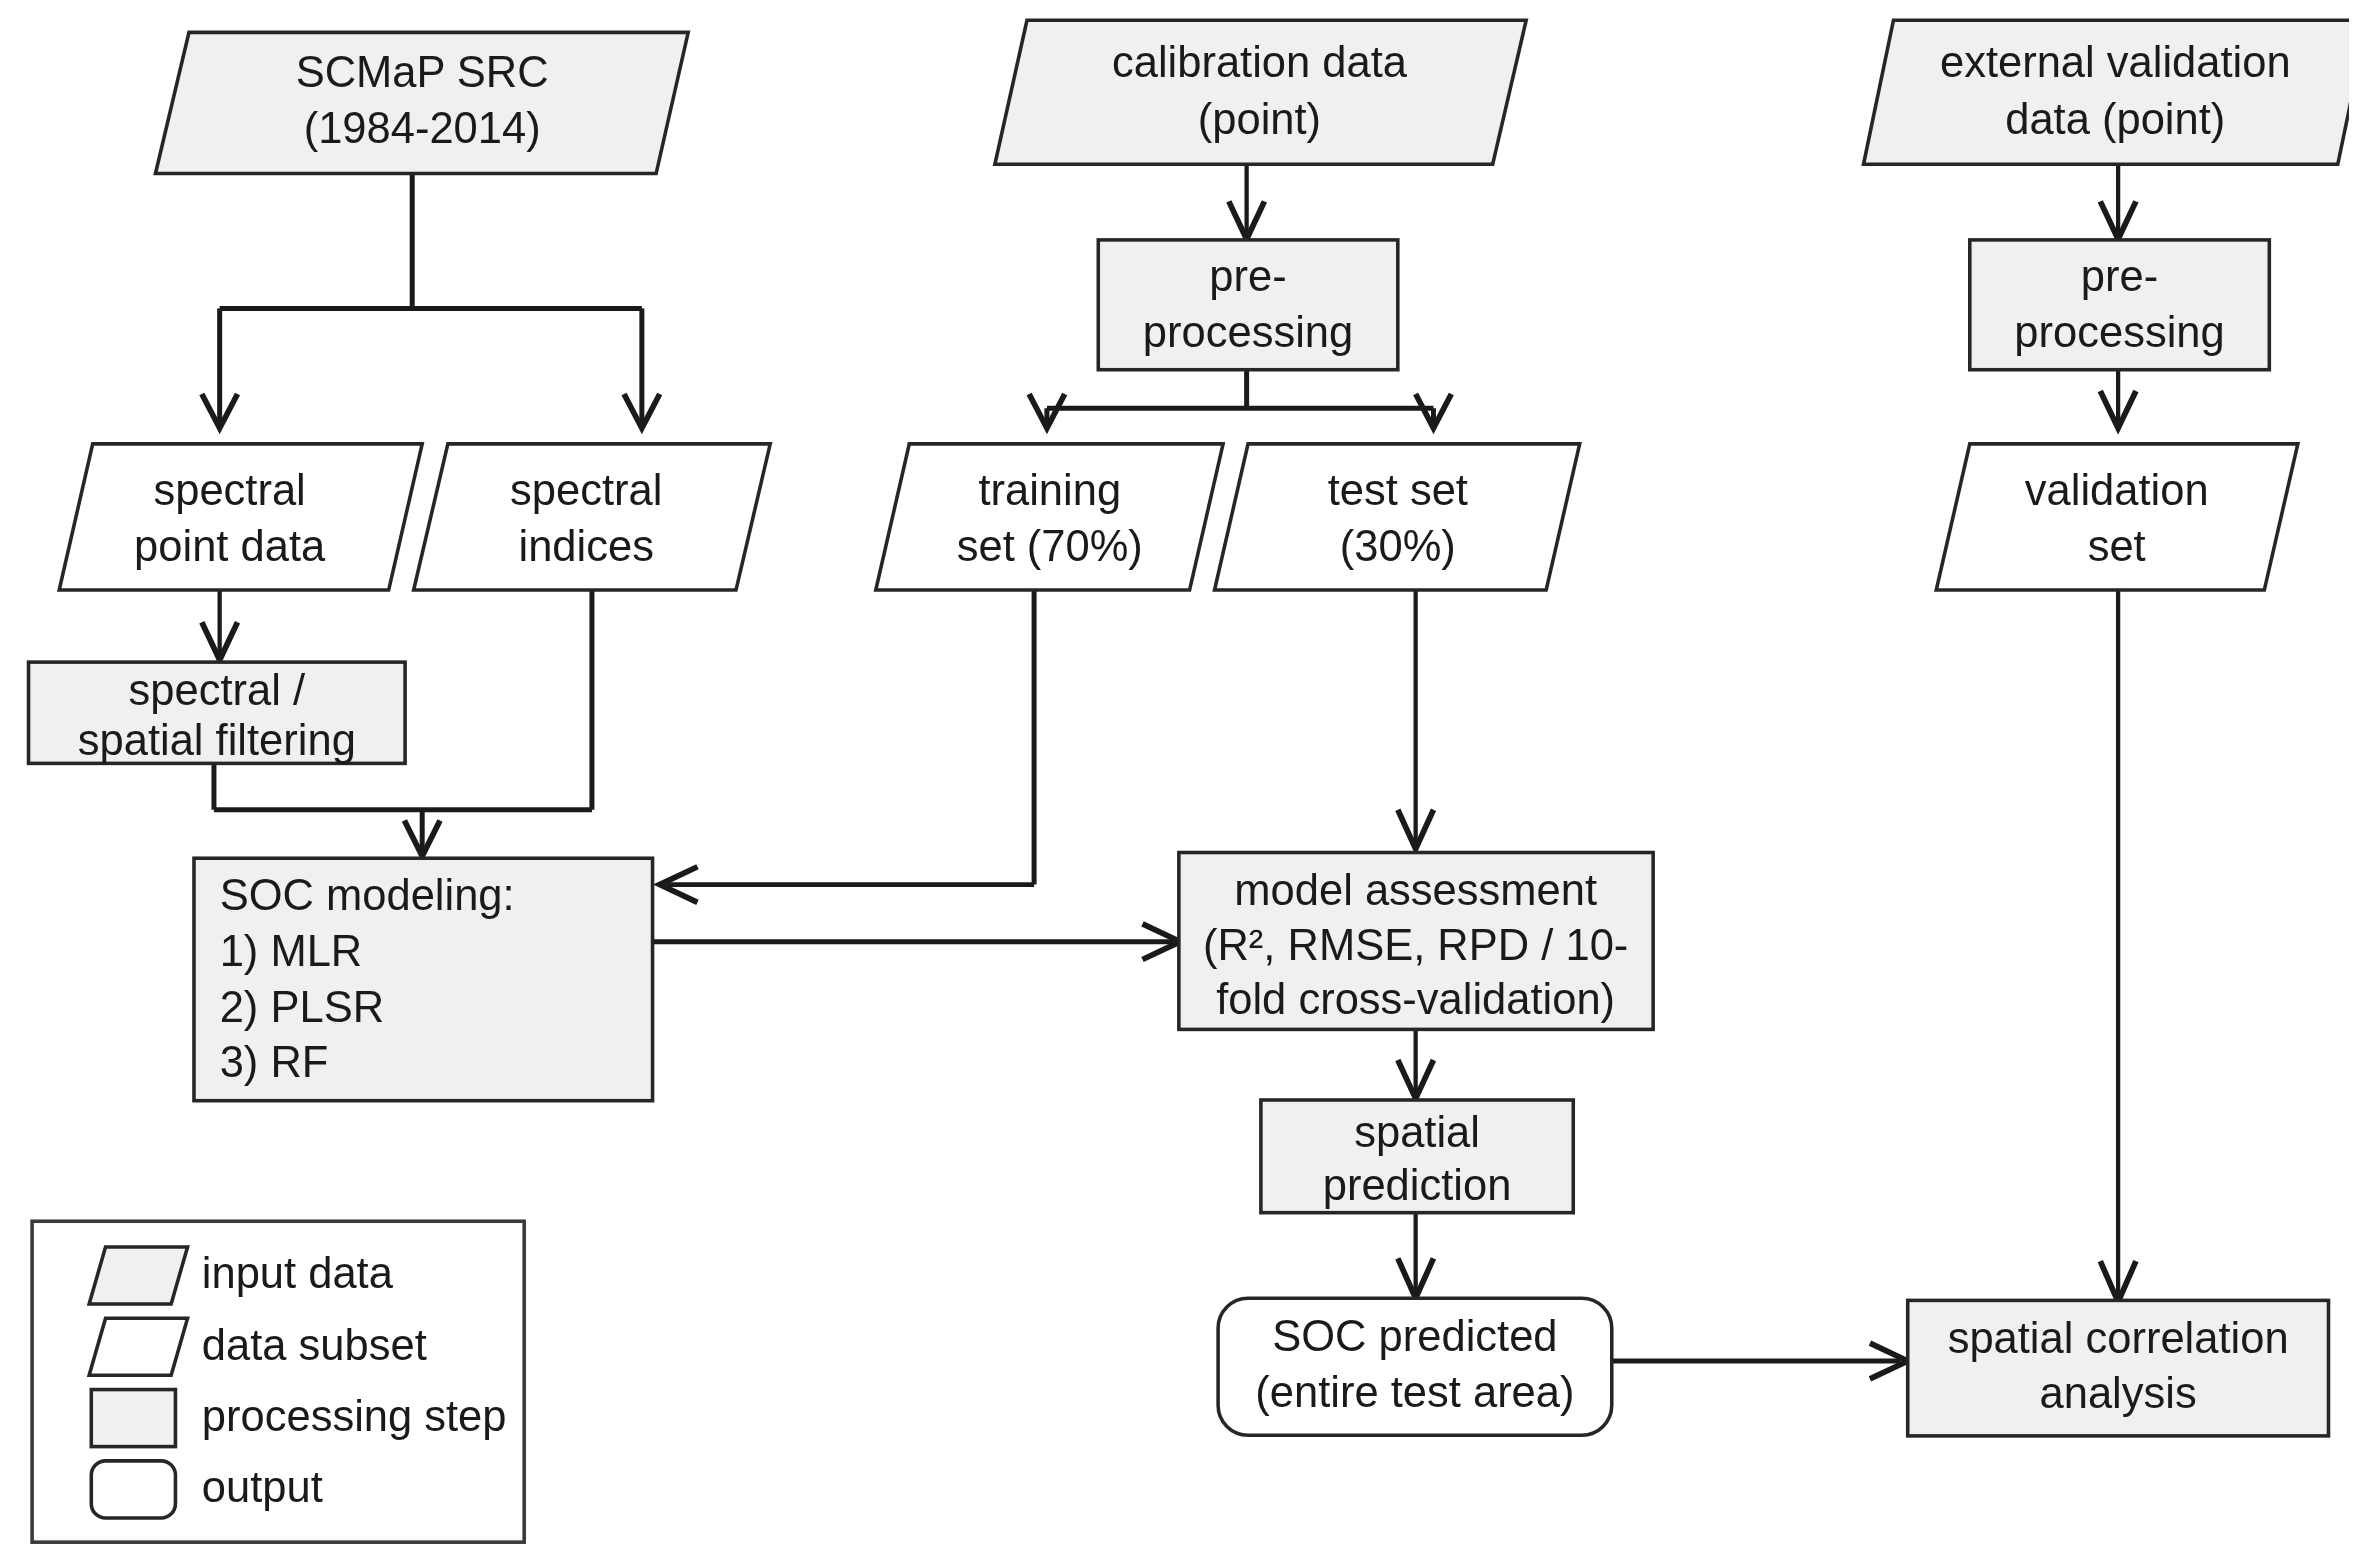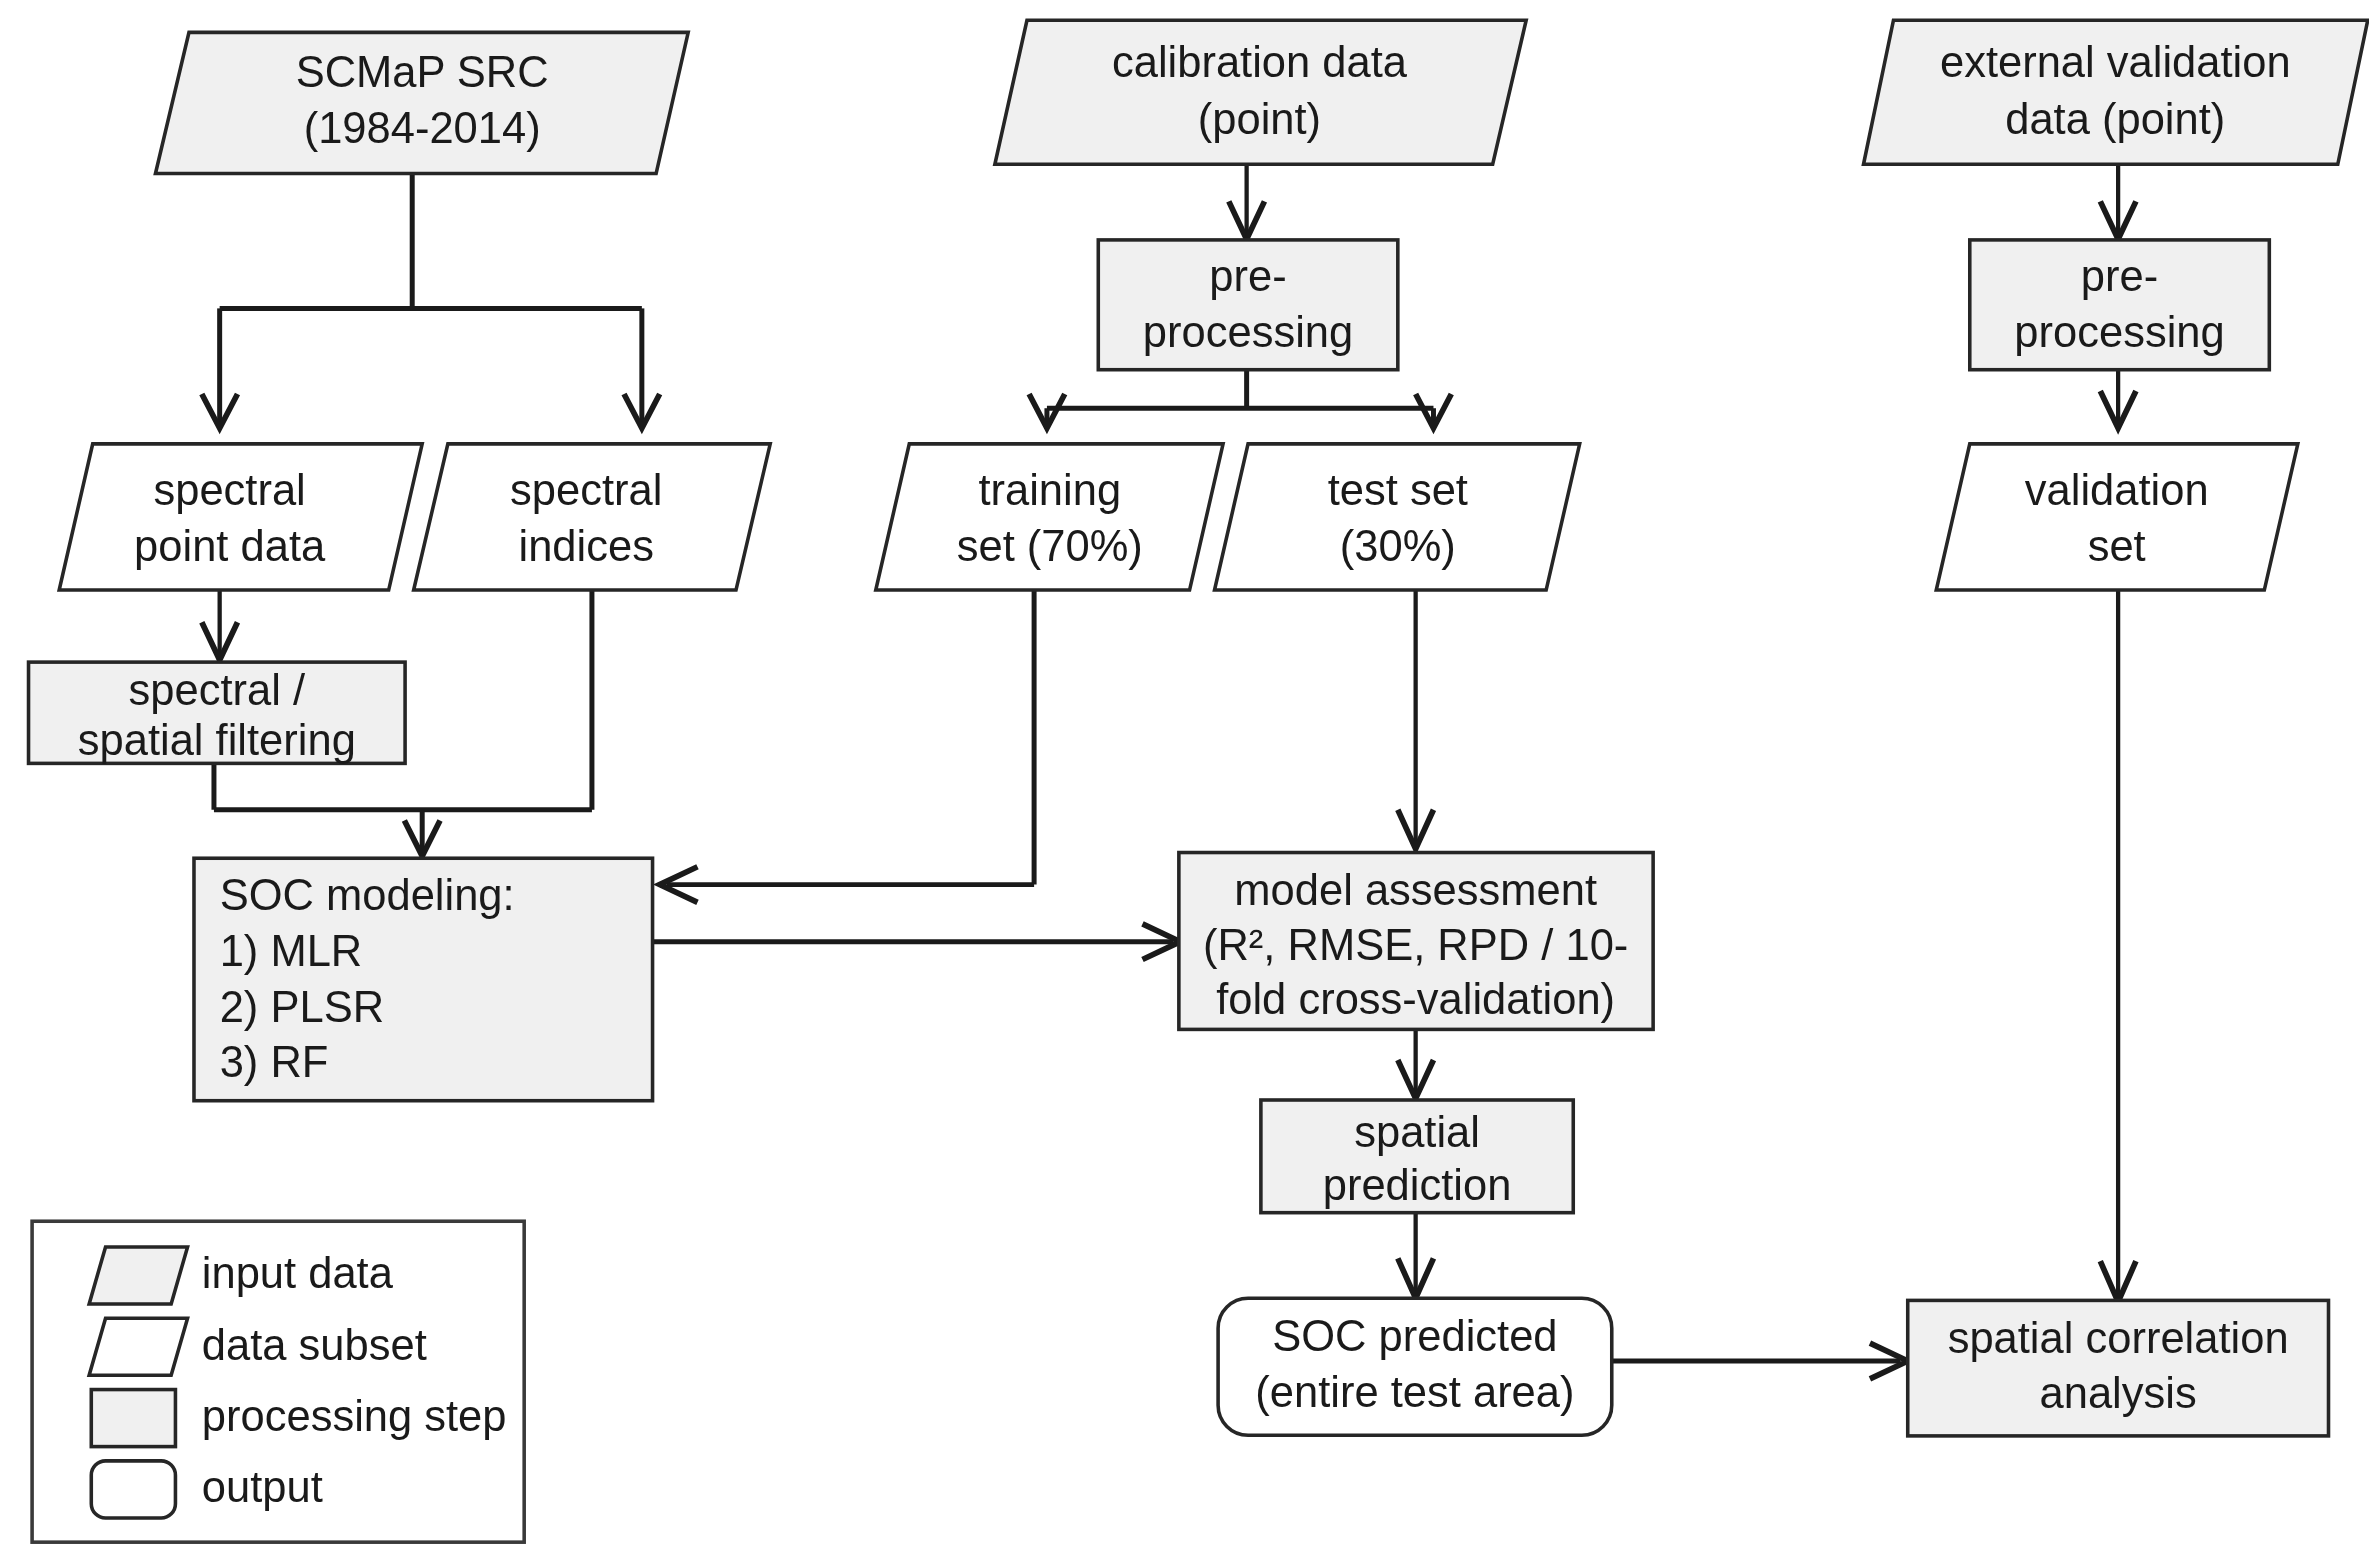--- a/index.html
+++ b/index.html
@@ -9,21 +9,20 @@
   }
   body {
     font-family: "Liberation Sans", sans-serif;
   }
   #chart-root {
     position: relative;
     width: 2349px;
     height: 1561px;
     background: #ffffff;
     overflow: hidden;
-    padding-left: 20px;
   }
   svg.flow {
     position: absolute;
     top: 0;
     left: 0;
     width: 2377px;
     height: 1561px;
   }
   .node-text {
     font-family: "Liberation Sans", sans-serif;

